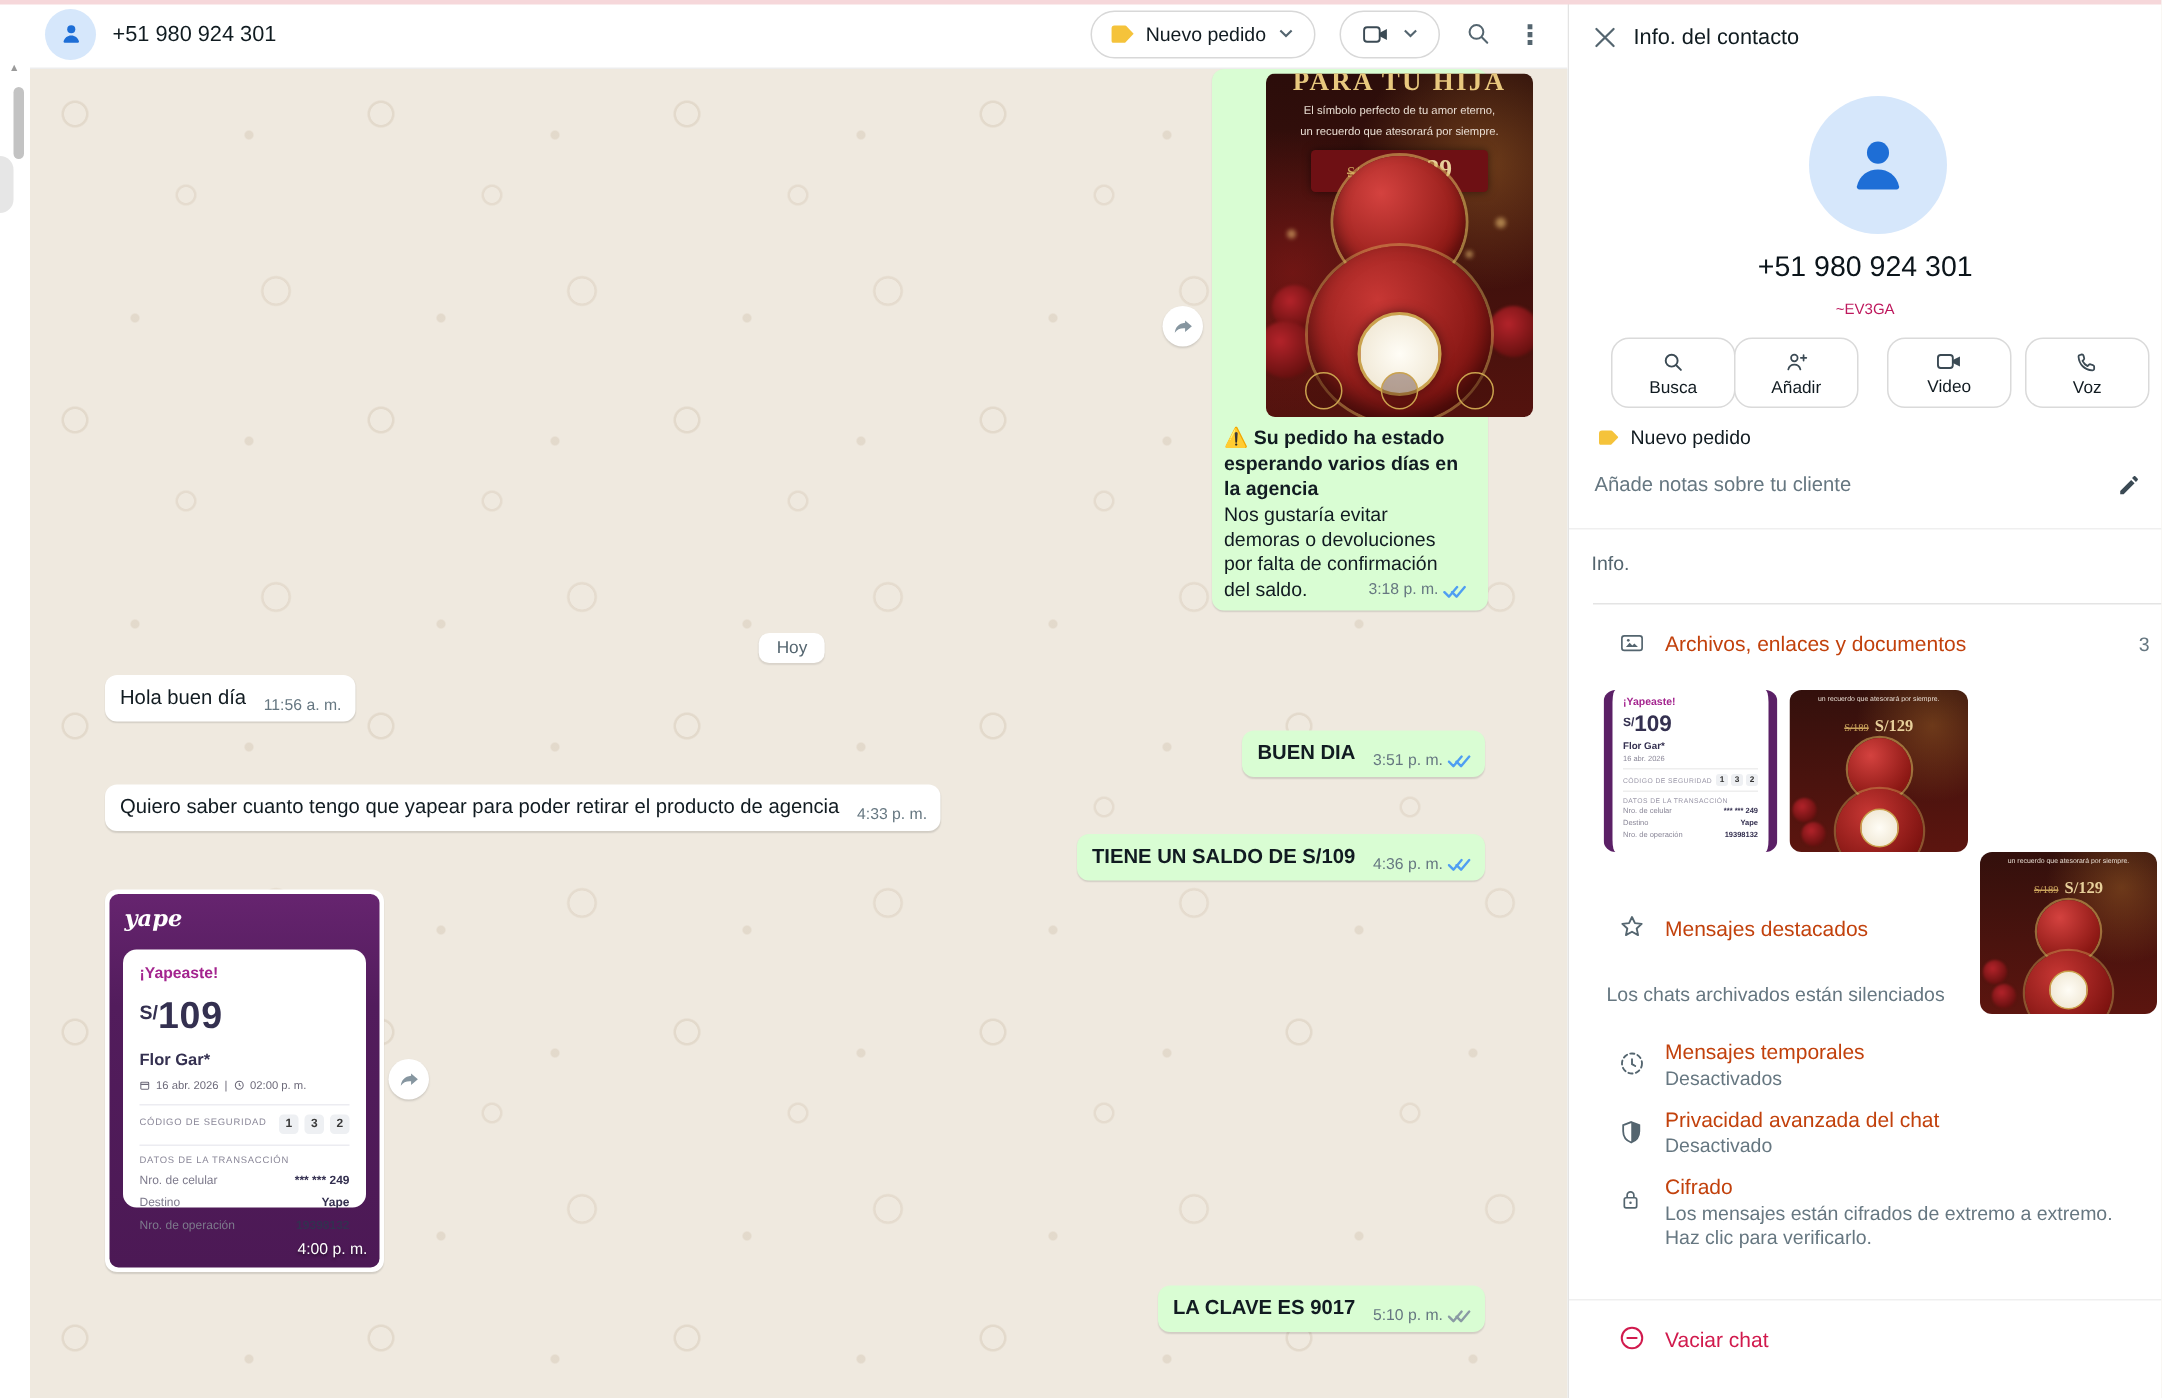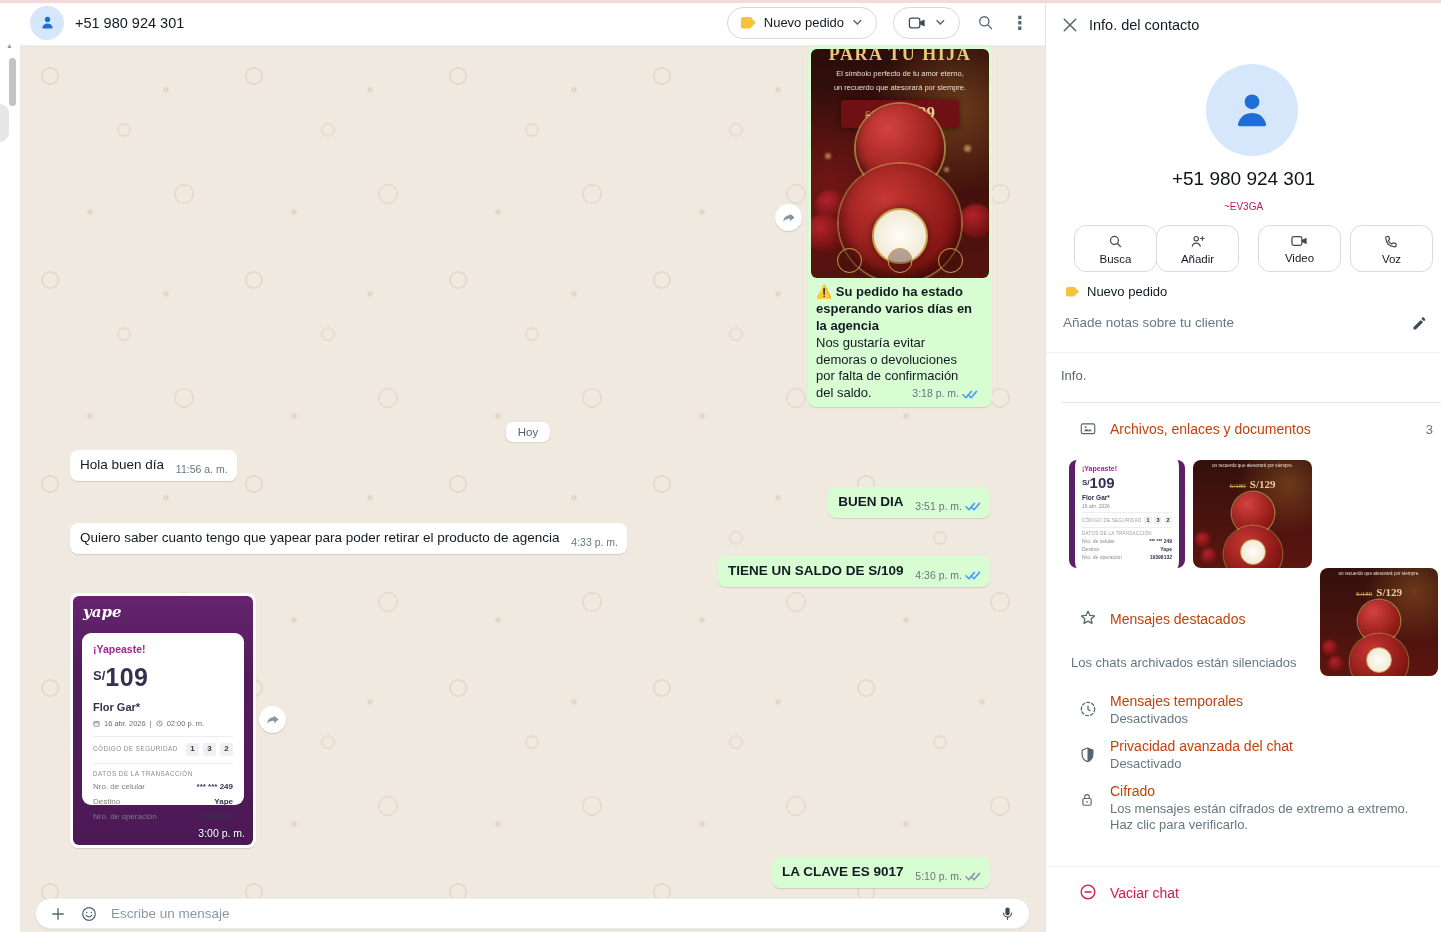--- a/index.html
+++ b/index.html
@@ -44,21 +44,21 @@
   .ticks.read { color:#4f9ef2; } .ticks.dlv { color:#8a9aa4; }
   .day-pill { position:absolute; top:376px; left:508px; transform:translateX(-50%); background:#fff; border-radius:7px; padding:4px 12px; font-size:11.5px; color:#54656f; box-shadow:0 1px 1px rgba(0,0,0,.09); }
   .fwd { position:absolute; width:27px; height:27px; border-radius:50%; background:#fff; color:#8696a0; display:flex; align-items:center; justify-content:center; box-shadow:0 1px 1.5px rgba(0,0,0,.15); cursor:pointer; }
 
   
   .media-out { top:0; right:53px; width:184px; padding:3px; white-space:normal; }
   .ad-img { width:178px; height:229px; border-radius:6px; overflow:hidden; position:relative;
     background:
       radial-gradient(circle at 82% 26%, rgba(255,176,64,.28), transparent 38%),
       radial-gradient(circle at 10% 58%, rgba(150,26,26,.55), transparent 46%),
-      linear-gradient(180deg,#2b0d0a 0%,#3c100c 48%,#54130e 100%); }
+      linear-gradient(180deg,#2b0d0a 0%,#3c100c 48%,#54130e 100%); margin-left: 33px; }
   .ad-title { font-family:"Liberation Serif","DejaVu Serif",serif; color:#e8c87e; font-weight:bold; font-size:18px; letter-spacing:1.5px; text-align:center; margin-top:-7px; }
   .ad-sub { color:#e9ddd2; font-size:7.5px; line-height:1.4; text-align:center; margin-top:3px; }
   .ad-price { margin:7px auto 0; width:118px; background:#6e1014; border-radius:3px; text-align:center; padding:2px 0 3px;
     font-family:"Liberation Serif","DejaVu Serif",serif; box-shadow:0 0 6px rgba(0,0,0,.5); }
   .ad-old { font-size:10px; color:#caa35c; text-decoration:line-through; margin-right:7px; }
   .ad-new { font-size:17px; color:#e7cf9a; font-weight:bold; }
   .dome { position:absolute; left:50%; transform:translateX(-50%); bottom:86px; width:88px; height:88px; border-radius:50%;
     background:radial-gradient(circle at 36% 28%, #d4423f, #8a1713 72%); box-shadow:inset 0 -6px 10px rgba(0,0,0,.45), 0 0 0 2px rgba(216,178,92,.6); }
   .ball { position:absolute; left:50%; transform:translateX(-50%); bottom:-4px; width:122px; height:118px; border-radius:50%;
     background:radial-gradient(circle at 38% 30%, #c73734, #7c120f 75%); box-shadow:inset 0 -8px 14px rgba(0,0,0,.5), 0 0 0 2px rgba(216,178,92,.45); }
@@ -331,21 +331,21 @@
               </div>
             <div class="yp-tx-row">
                 <span class="l">Destino</span>
                 <span class="v">Yape</span>
               </div>
             <div class="yp-tx-row">
                 <span class="l">Nro. de operación</span>
                 <span class="v">19398132</span>
               </div>
           </div>
-          <div class="yape-time">3:00 p. m.</div>
+          <div class="yape-time">4:00 p. m.</div>
         </div>
       </div>
       <div class="fwd" style="left:239px;top:660px;">
         <svg width="17" height="17" viewBox="0 0 24 24" fill="currentColor">
             <path d="M14.2 6.6L20.6 12l-6.4 5.4v-3.5c-4.5-.3-7.4 1-9.7 4.2.6-5.3 3.7-8.9 9.7-9.5z"></path>
           </svg>
       </div>
 
       <div class="msg out" style="right:55px;top:811px;">
         <span class="b">LA CLAVE ES 9017</span>
@@ -353,42 +353,20 @@
           <span>5:10 p. m.</span>
           <span class="ticks dlv">
               <svg width="16" height="11" viewBox="0 0 17 11" fill="none" stroke="currentColor" stroke-width="1.7" stroke-linecap="round" stroke-linejoin="round">
                 <path d="M1 5.8L4.2 9 10 2.2"></path>
                 <path d="M6.4 5.8L9.6 9 15.4 2.2"></path>
               </svg>
             </span>
         </span>
       </div>
 
-      <div class="composer">
-        <div class="plus-ic">
-          <svg width="18" height="18" viewBox="0 0 24 24" fill="none" stroke="currentColor" stroke-width="1.8" stroke-linecap="round">
-              <path d="M12 5v14M5 12h14"></path>
-            </svg>
-        </div>
-        <div class="plus-ic">
-          <svg width="18" height="18" viewBox="0 0 24 24" fill="none" stroke="currentColor" stroke-width="1.6" stroke-linecap="round">
-              <circle cx="12" cy="12" r="8.4"></circle>
-              <circle cx="9" cy="10" r="1" fill="currentColor" stroke="none"></circle>
-              <circle cx="15" cy="10" r="1" fill="currentColor" stroke="none"></circle>
-              <path d="M8.3 13.6c.9 1.4 2.2 2.1 3.7 2.1s2.8-.7 3.7-2.1"></path>
-            </svg>
-        </div>
-        <div class="ph">Escribe un mensaje</div>
-        <div class="mic">
-          <svg width="17" height="17" viewBox="0 0 24 24">
-              <path fill="currentColor" d="M12 14.5c1.7 0 3-1.3 3-3v-5c0-1.7-1.3-3-3-3s-3 1.3-3 3v5c0 1.7 1.3 3 3 3z"></path>
-              <path fill="none" stroke="currentColor" stroke-width="1.6" stroke-linecap="round" d="M6.5 11.5c0 3 2.5 5.5 5.5 5.5s5.5-2.5 5.5-5.5M12 17v3.2"></path>
-            </svg>
-        </div>
-      </div>
     </div>
   </div>
 
   <aside class="panel">
     <div class="abs p-x">
       <svg width="18" height="18" viewBox="0 0 22 22" fill="none" stroke="currentColor" stroke-width="1.8" stroke-linecap="round">
           <path d="M4 4l14 14M18 4L4 18"></path>
         </svg>
     </div>
     <div class="abs p-title">Info. del contacto</div>

